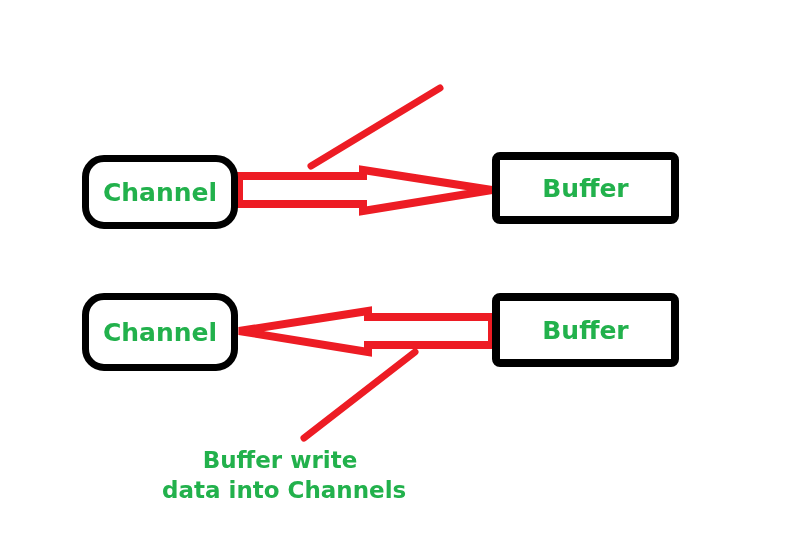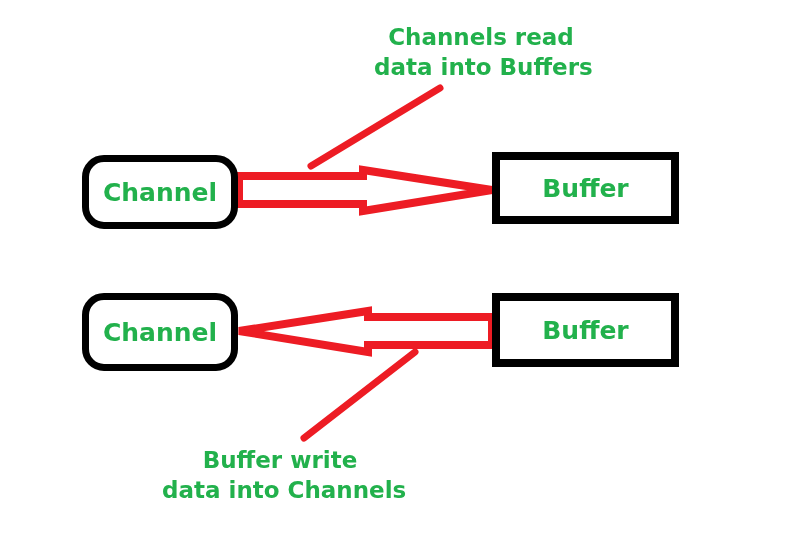--- a/index.html
+++ b/index.html
@@ -32,21 +32,21 @@
     display: flex;
     align-items: center;
     justify-content: center;
   }
   .box-channel {
     border: 7px solid #000000;
     border-radius: 22px;
   }
   .box-buffer {
     border: 8px solid #000000;
-    border-radius: 0;
+    border-radius: 8px;
   }
   .box-label {
     color: #22b14c;
     font-size: 25px;
     font-weight: bold;
     letter-spacing: 0px;
     line-height: 1;
     white-space: nowrap;
   }
   .caption {
@@ -91,19 +91,17 @@
   </div>
 
   <div class="box box-channel" id="channel-box-bottom">
     <span class="box-label">Channel</span>
   </div>
 
   <div class="box box-buffer" id="buffer-box-bottom">
     <span class="box-label">Buffer</span>
   </div>
 
-  <div class="caption" id="caption-top">Channels read
-data into Buffers</div>
 
   <div class="caption" id="caption-bottom">Buffer write
 data into Channels</div>
 
 </div>
 
 </body></html>

